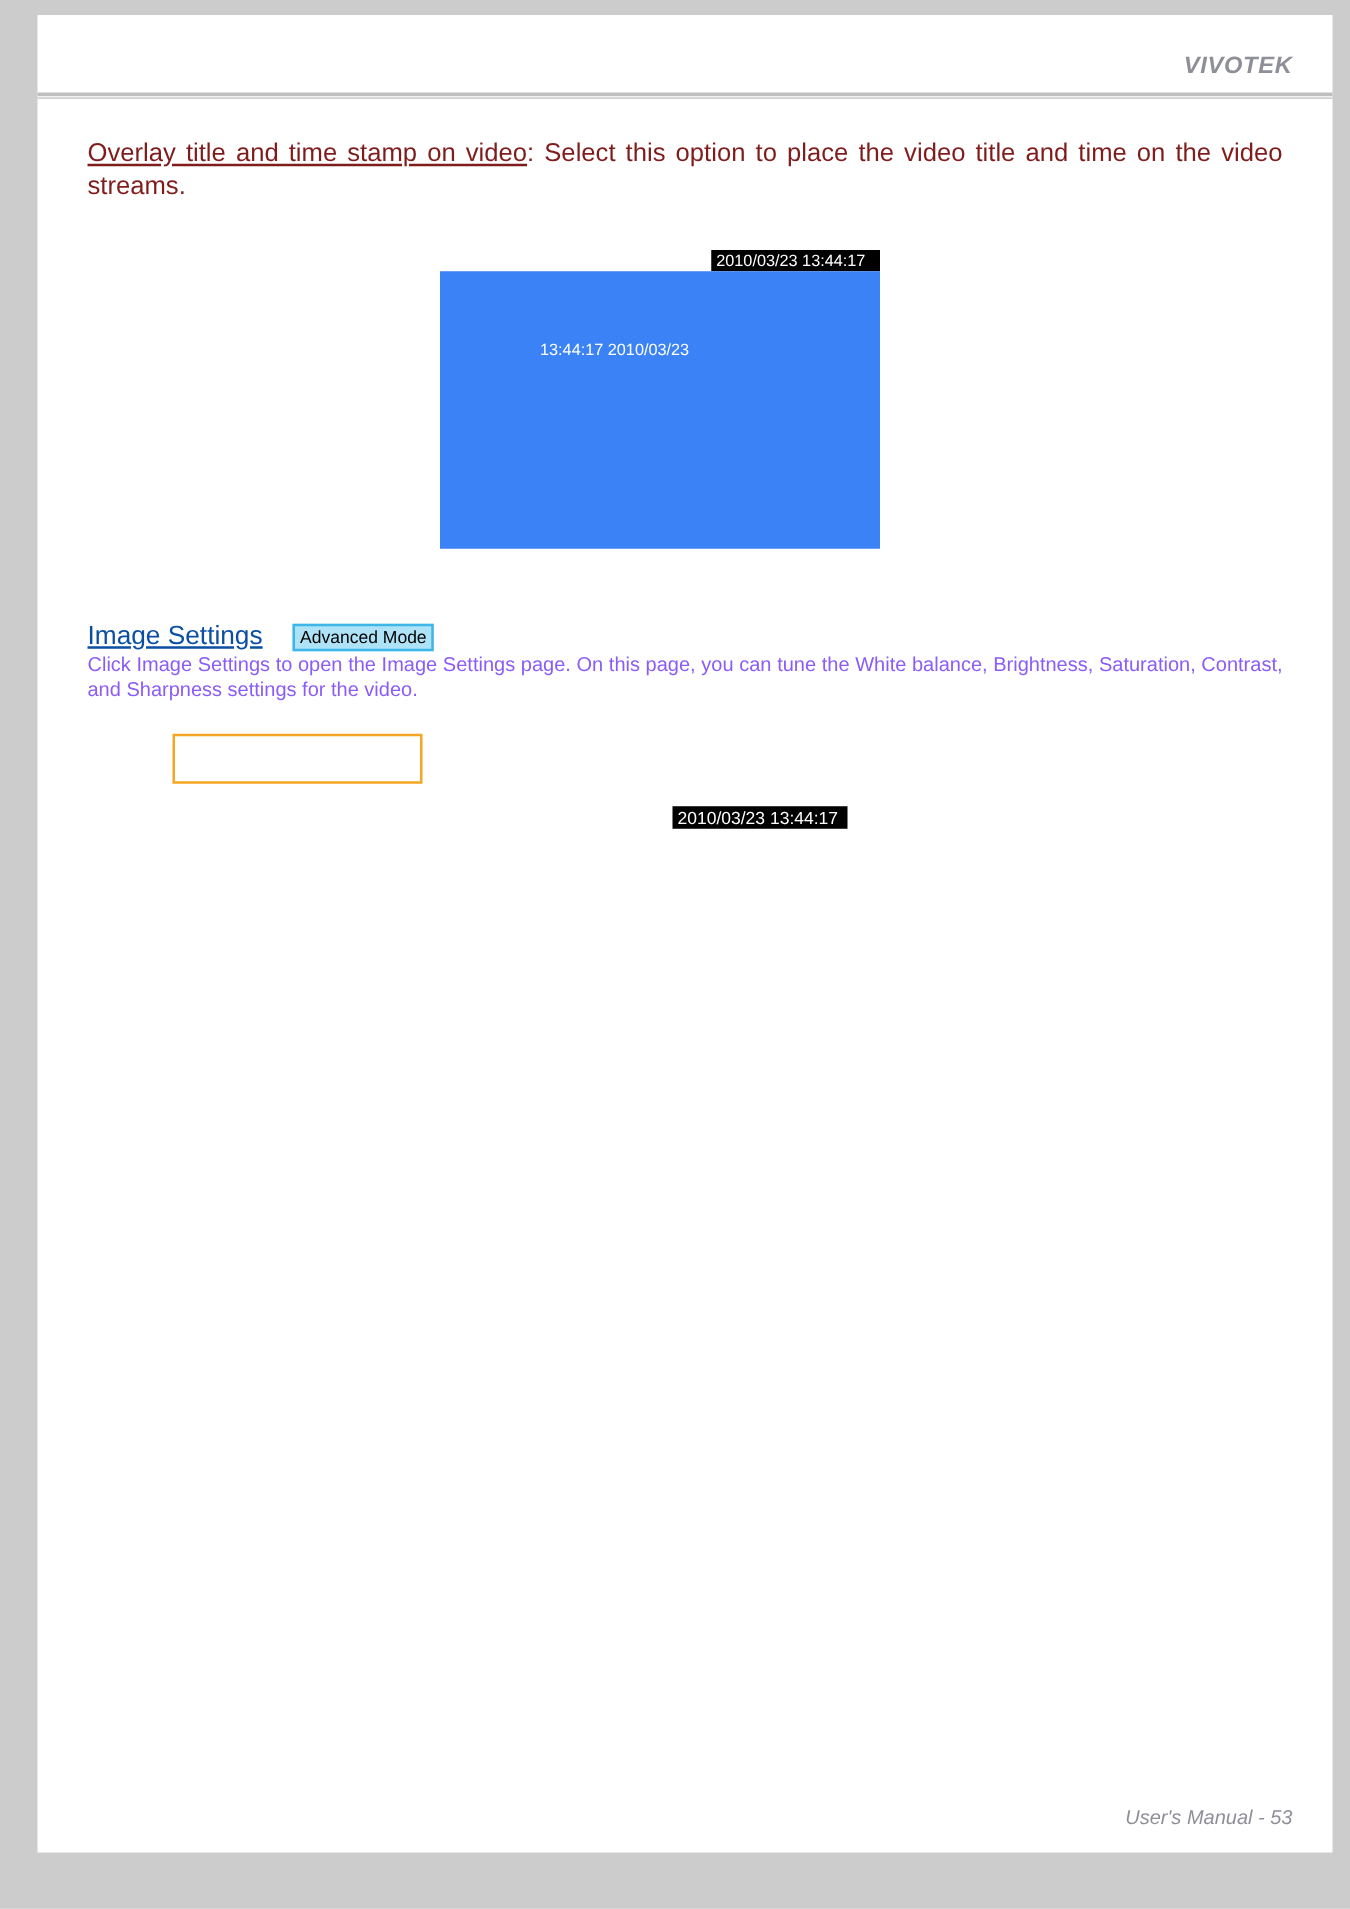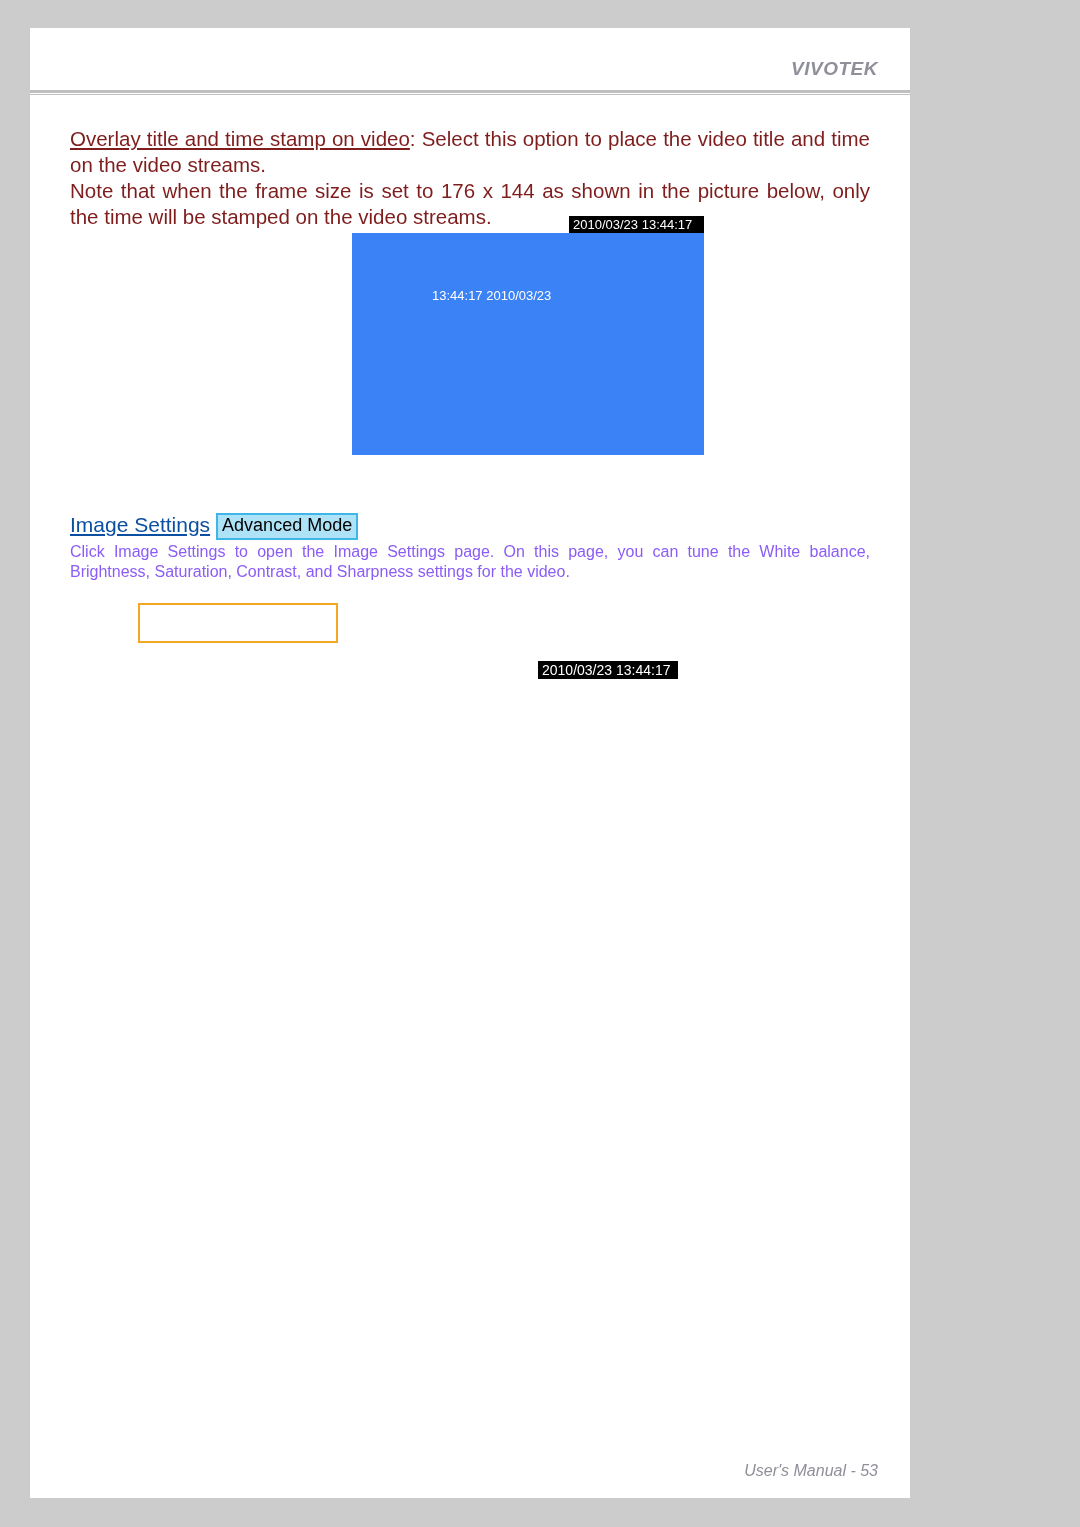--- a/index.html
+++ b/index.html
@@ -7,22 +7,22 @@
     background: #cccccc;
     font-family: Arial, Helvetica, sans-serif;
     width: 1080px;
     height: 1527px;
     position: relative;
     overflow: hidden;
   }
   .page {
     position: absolute;
     left: 30px;
-    top: 28px;
-    width: 880px;
+    top: 12px;
+    width: 1036px;
     height: 1470px;
     background: #ffffff;
   }
   .brand {
     position: absolute;
     top: 30px;
     right: 32px;
     font-style: italic;
     font-weight: bold;
     color: #8f8f99;
@@ -89,35 +89,35 @@
   }
 
   .section2 {
     position: absolute;
     left: 40px;
     right: 40px;
     top: 485px;
   }
   .heading-row {
     display: flex;
-    align-items: flex-start;
-    gap: 6px;
+    align-items: flex-end;
+    gap: 24px;
     margin-bottom: 2px;
   }
   .link-heading {
     color: #0b4fa3;
     text-decoration: underline;
     font-size: 21px;
     cursor: pointer;
   }
   .badge {
     border: 2px solid #3fb6e8;
     background: #aee3f7;
     color: #000;
-    font-size: 18px;
+    font-size: 14px;
     padding: 0px 4px 1px 4px;
     line-height: 1.2;
   }
   .para3 {
     color: #8b5cf6;
     font-size: 16px;
     line-height: 1.25;
     text-align: justify;
   }
 
@@ -158,21 +158,20 @@
 <div class="page">
 
   <div class="brand">VIVOTEK</div>
   <div class="hr1"></div>
   <div class="hr2"></div>
 
   <div class="body-text para1">
     <span class="ul">Overlay title and time stamp on video</span><span>: Select this option to place the video title and time on the video streams.</span>
   </div>
 
-  <div class="body-text para2">Note that when the frame size is set to 176 x 144 as shown in the picture below, only the time will be stamped on the video streams.</div>
 
   <div class="video-block">
     <div class="ts-bar">2010/03/23 13:44:17</div>
     <div class="video-frame">
       <div class="video-overlay-text">13:44:17 2010/03/23</div>
     </div>
   </div>
 
   <div class="section2">
     <div class="heading-row">

